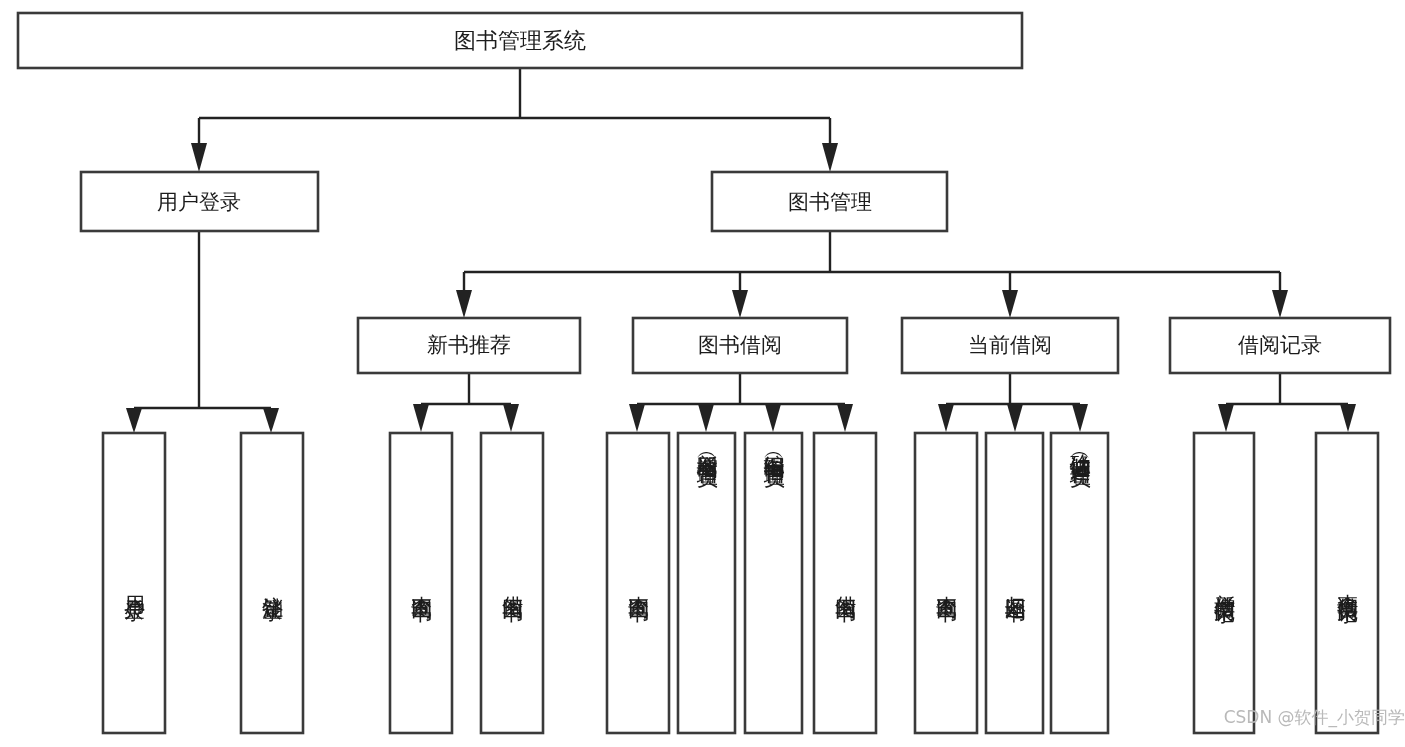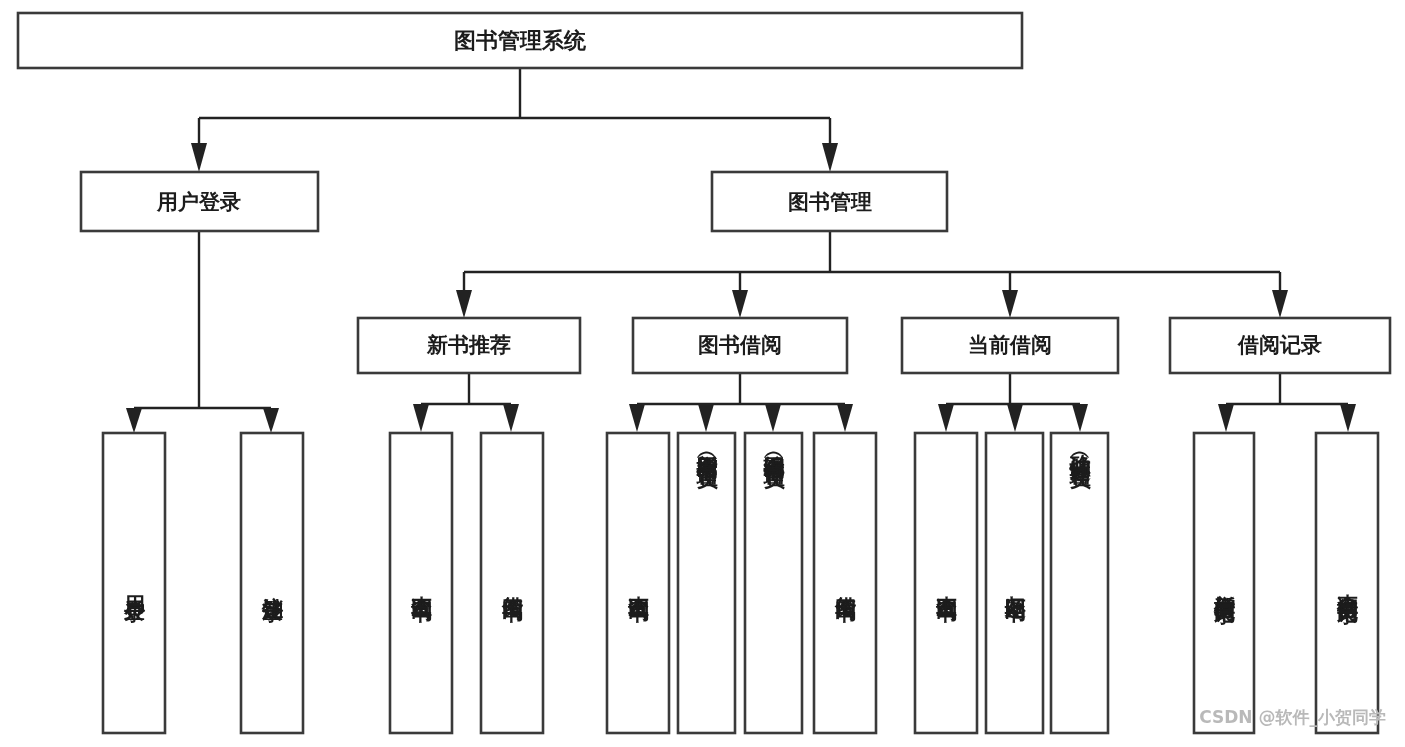--- a/index.html
+++ b/index.html
@@ -11,21 +11,20 @@
     width: 1405px;
     height: 747px;
     font-family: "DejaVu Sans", "Liberation Sans", sans-serif;
     overflow: hidden;
     position: relative;
   }
   #diagram-root {
     position: relative;
     width: 1405px;
     height: 733px;
-    font-weight: bold;
   }
   svg.flow {
     position: absolute;
     left: 0;
     top: 0;
     width: 1405px;
     height: 747px;
     display: block;
   }
   .node-box {
@@ -70,21 +69,21 @@
     font-family: "DejaVu Sans", "Liberation Sans", sans-serif;
     font-size: 21px;
     line-height: 1.12;
     color: #1c1c1c;
     letter-spacing: 2px;
     white-space: nowrap;
     text-align: center;
   }
   .watermark {
     position: absolute;
-    right: 19px;
+    right: 0;
     bottom: 4px;
     font-family: "DejaVu Sans", "Liberation Sans", sans-serif;
     font-size: 17px;
     color: #b9b9b9;
     white-space: nowrap;
     user-select: none;
   }
 </style>
 </head>
 <body>

